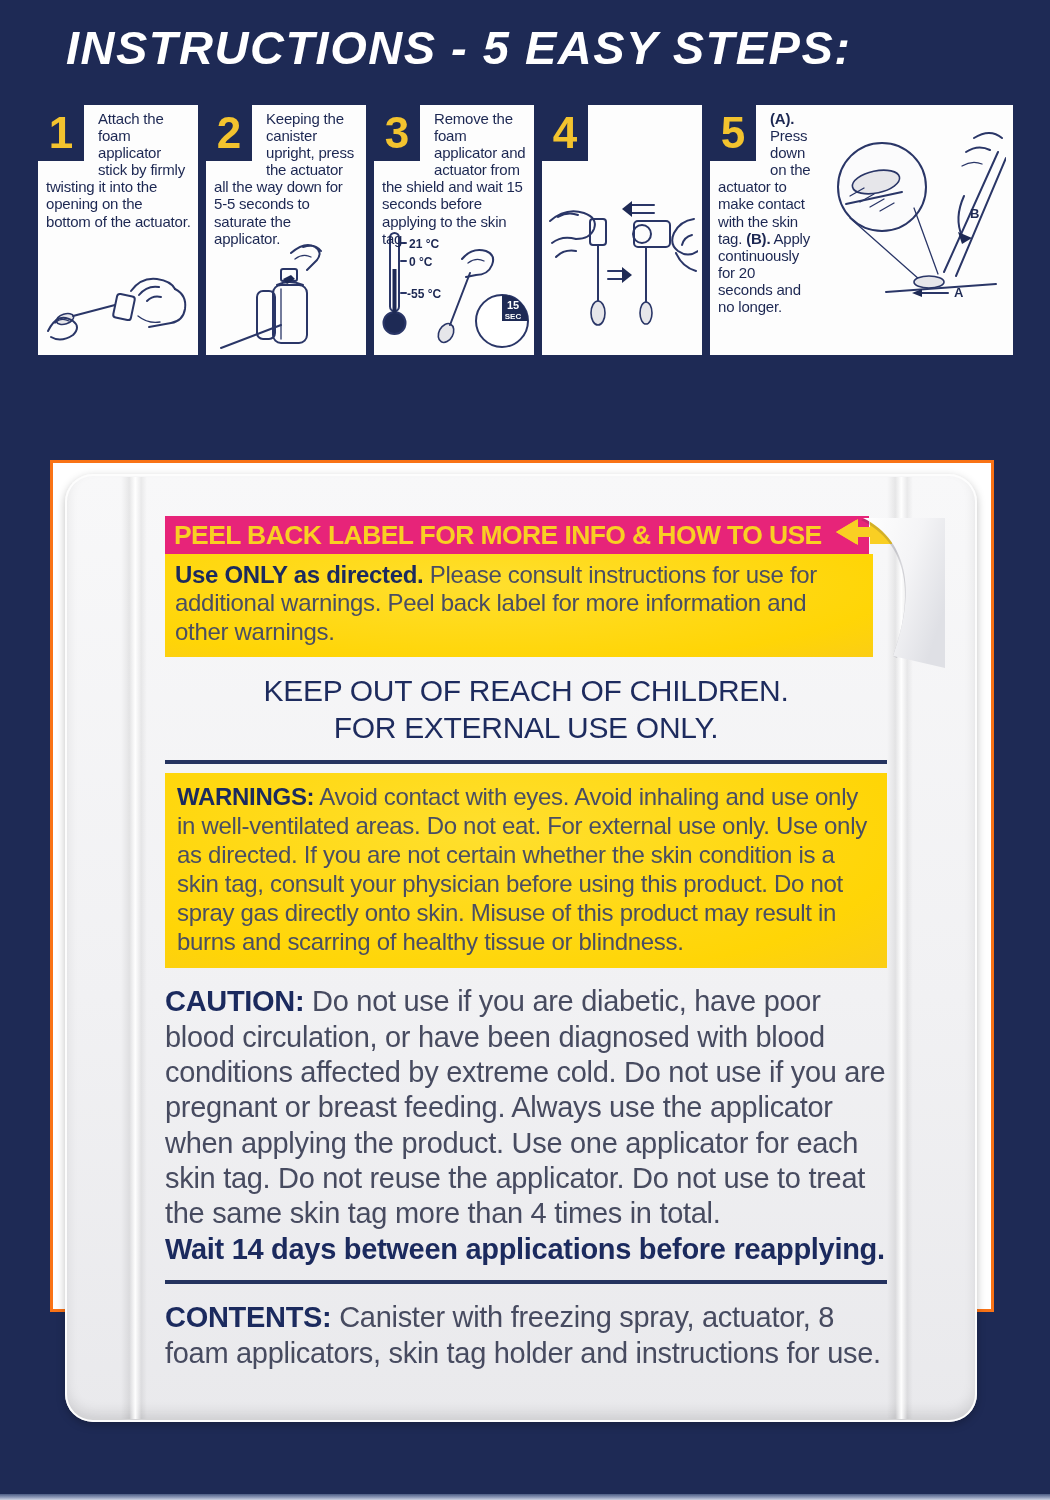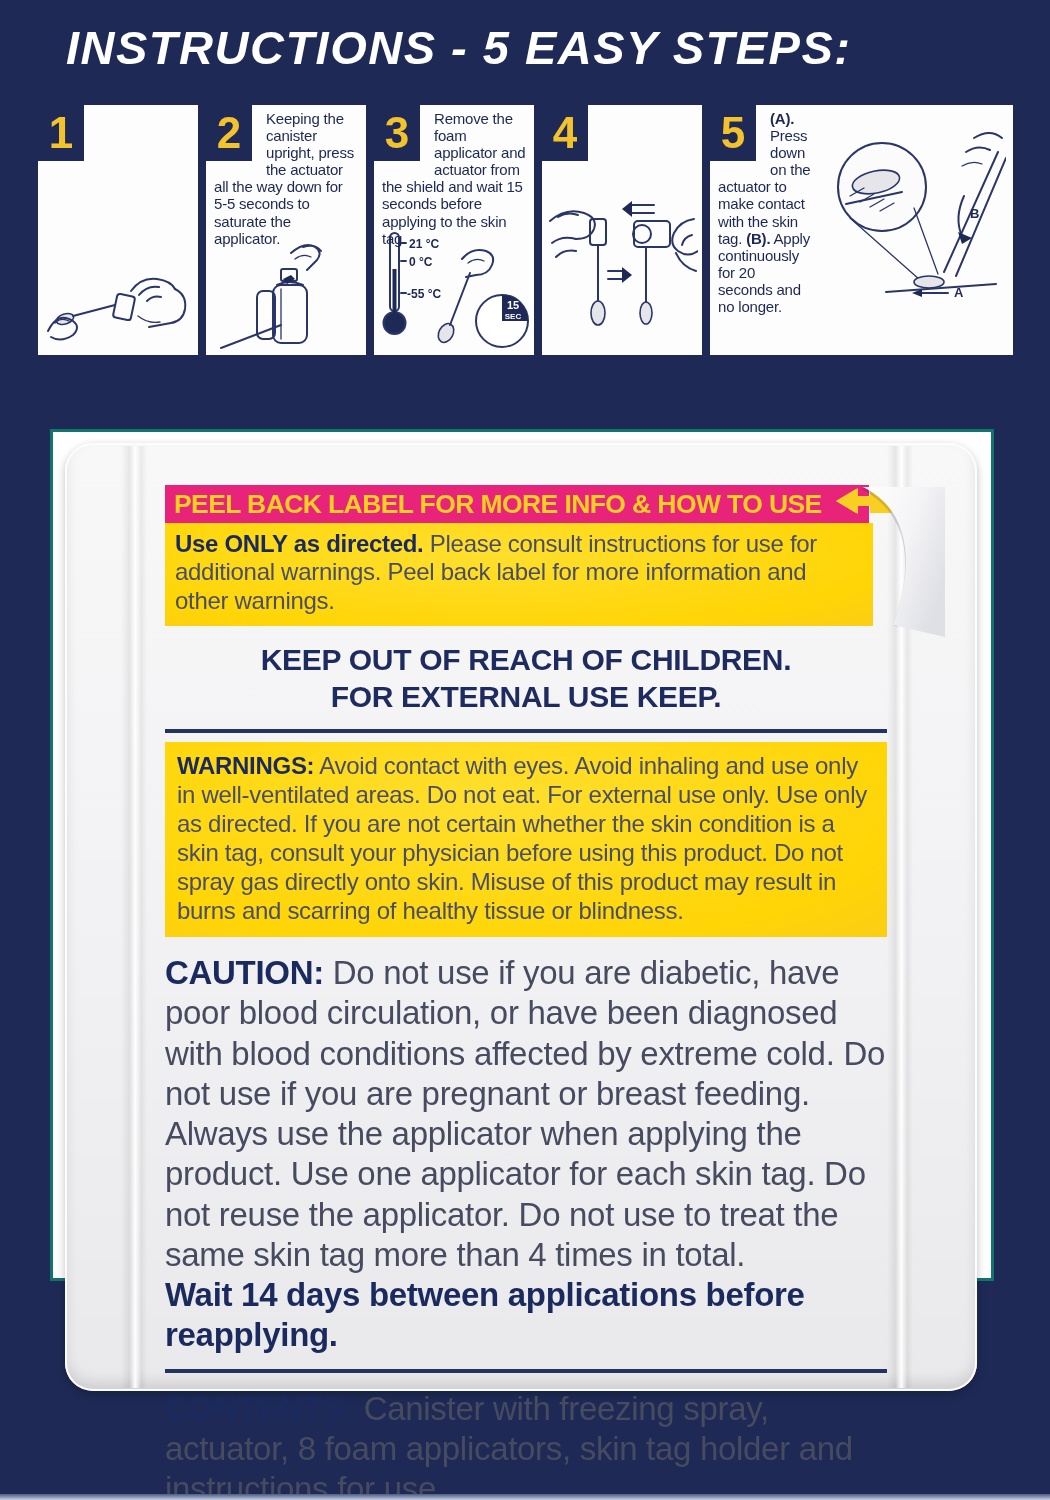--- a/index.html
+++ b/index.html
@@ -35,22 +35,22 @@
   .inkthin{stroke:#2a3667;fill:none;stroke-width:1.3;stroke-linecap:round;}
   .navyfill{fill:#1e2a55;stroke:none;}
   .padfill{fill:#e6e6ea;stroke:#2a3667;stroke-width:1.6;}
   .svgtxt{fill:#1c2752;font-weight:bold;font-family:"Liberation Sans",sans-serif;}
   .svgtxtw{fill:#ffffff;font-weight:bold;font-family:"Liberation Sans",sans-serif;}
   .ab{fill:#1e2a55;font-weight:bold;font-size:13px;font-family:"Liberation Sans",sans-serif;}
   .fl-r{float:right;margin:2px 0 0 4px;}
 
   
   .panel{
-    position:absolute;left:50px;top:429px;width:944px;height:852px;
-    background:#ffffff;border:3px solid #0f766e;box-sizing:border-box;
+    position:absolute;left:50px;top:460px;width:944px;height:852px;
+    background:#ffffff;border:3px solid #f97316;box-sizing:border-box;
   }
   .card{
     position:absolute;left:12px;top:11px;width:912px;height:948px;border-radius:28px;
     background:linear-gradient(180deg,#f8f8f9 0%,#f1f1f3 55%,#e9e9ec 100%);
     box-shadow: inset 0 0 0 2px #fdfdfd, inset 0 -8px 14px rgba(0,0,0,0.12), 0 3px 8px rgba(0,0,0,0.25);
   }
   .fold{position:absolute;top:3px;bottom:3px;width:26px;
     background:linear-gradient(90deg,rgba(0,0,0,0) 0%,rgba(0,0,0,0.07) 32%,rgba(255,255,255,0.95) 55%,rgba(0,0,0,0.06) 78%,rgba(0,0,0,0) 100%);}
   .fold.left{left:56px;}
   .fold.right{right:64px;}
@@ -64,40 +64,41 @@
   .banner .arr{margin-left:14px;flex:0 0 auto;}
   .goldbox{
     width:708px;box-sizing:border-box;padding:7px 10px 11px 10px;
     background:radial-gradient(120% 160% at 45% 30%, #ffdf2e 0%, #ffd506 48%, #f1bc39 100%);
     font-size:24px;line-height:1.18;letter-spacing:-0.3px;color:#4a4e63;
   }
   .goldbox.w2{width:722px;margin-top:9px;padding:9px 12px 12px 12px;line-height:1.21;}
   b.navy{color:#1b2a5e;}
   .keepout{
     width:722px;margin-top:15px;text-align:center;
-    color:#1d2b5e;font-weight:bold;font-size:30px;line-height:1.25;letter-spacing:-0.3px;
+    color:#1d2b5e;font-weight:normal;font-size:30px;line-height:1.25;letter-spacing:-0.3px;
   }
   .rule{width:722px;height:4px;background:#25335f;margin-top:13px;}
   .para{
-    width:722px;margin-top:16px;font-size:33px;line-height:1.22;letter-spacing:-0.3px;color:#474b60;
+    width:722px;margin-top:16px;font-size:29px;line-height:1.22;letter-spacing:-0.3px;color:#474b60;
   }
   .para .boldline{display:block;font-weight:bold;color:#1b2a5e;}
   .curl{position:absolute;left:788px;top:44px;width:92px;height:150px;z-index:5;pointer-events:none;}
   .bottomline{position:absolute;left:0;right:0;bottom:0;height:6px;
     background:linear-gradient(180deg,#4d5c84 0%,#8d99b8 55%,#cdd3e2 100%);}
 </style>
 </head>
 <body>
 
 <div class="hdr">INSTRUCTIONS - 5 EASY STEPS:</div>
 
 <div class="steps">
 
   <div class="step">
     <div class="badge">1</div>
+    <div class="stept"><span class="spacer"></span><span>Attach the foam applicator stick by firmly twisting it into the opening on the bottom of the actuator.</span></div>
     <div class="illus">
       <svg width="150" height="90" viewBox="0 0 150 90">
         <ellipse class="padfill" cx="22" cy="58" rx="9" ry="5" transform="rotate(-18 22 58)"></ellipse>
         <line class="ink" x1="30" y1="55" x2="72" y2="44"></line>
         <path class="ink" d="M5,70 Q15,50 30,60 Q38,66 30,74 Q18,82 8,76"></path>
         <path class="inkthin" d="M12,62 q6,-6 14,-2"></path>
         <rect class="ink" x="72" y="34" width="18" height="24" rx="3" transform="rotate(12 81 46)"></rect>
         <path class="ink" d="M88,30 q10,-14 26,-12 q14,2 18,10 M96,34 q8,-10 20,-8 M104,40 q6,-6 14,-4"></path>
         <path class="ink" d="M132,28 q12,6 10,20 q-2,12 -14,14 l-22,4"></path>
         <path class="inkthin" d="M95,55 q10,8 22,6"></path>
@@ -231,21 +232,21 @@
           </svg>
         </span>
       </div>
 
       <div class="goldbox">
         <b class="navy">Use ONLY as directed.</b><span> Please consult instructions for use for additional warnings. Peel back label for more information and other warnings.</span>
       </div>
 
       <div class="keepout">
         <div>KEEP OUT OF REACH OF CHILDREN.</div>
-        <div>FOR EXTERNAL USE KEEP.</div>
+        <div>FOR EXTERNAL USE ONLY.</div>
       </div>
 
       <div class="rule"></div>
 
       <div class="goldbox w2">
         <b class="navy">WARNINGS:</b><span> Avoid contact with eyes. Avoid inhaling and use only in well-ventilated areas. Do not eat. For external use only. Use only as directed. If you are not certain whether the skin condition is a skin tag, consult your physician before using this product. Do not spray gas directly onto skin. Misuse of this product may result in burns and scarring of healthy tissue or blindness.</span>
       </div>
 
       <div class="para">
         <b class="navy">CAUTION:</b><span> Do not use if you are diabetic, have poor blood circulation, or have been diagnosed with blood conditions affected by extreme cold. Do not use if you are pregnant or breast feeding. Always use the applicator when applying the product. Use one applicator for each skin tag. Do not reuse the applicator. Do not use to treat the same skin tag more than 4 times in total.</span>

